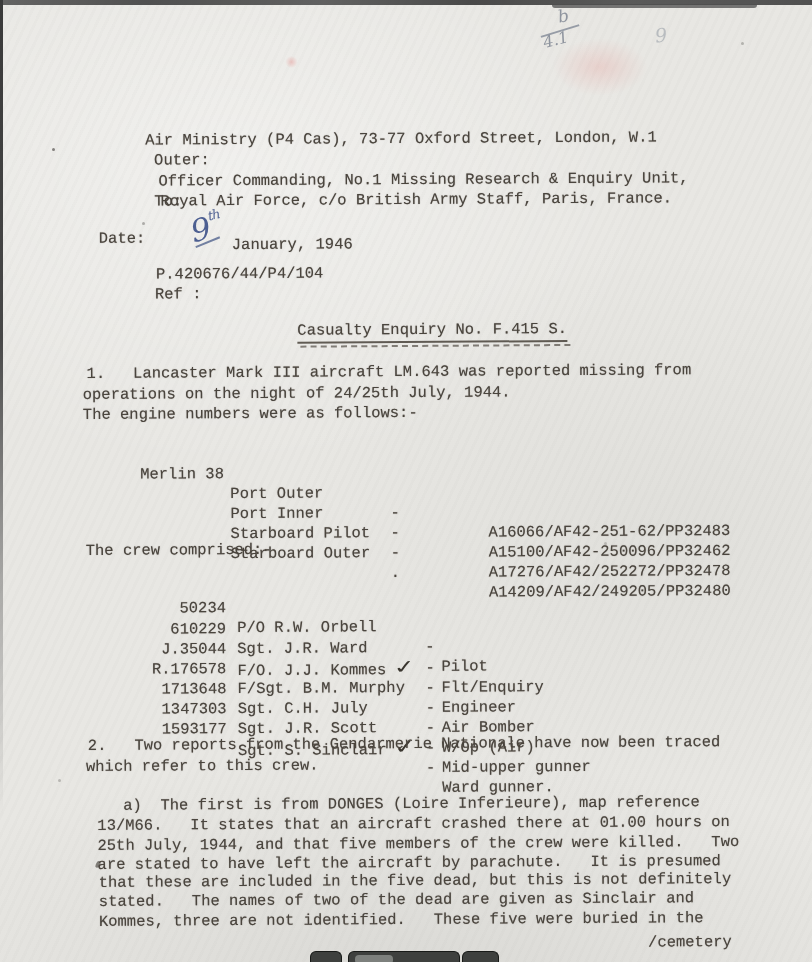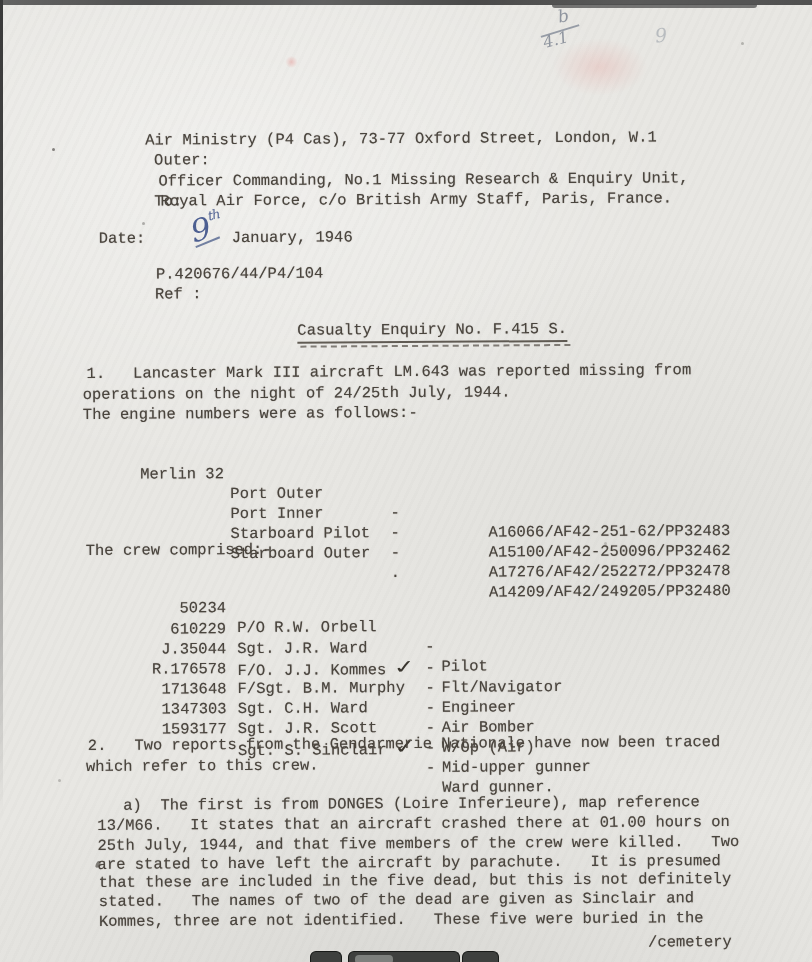--- a/index.html
+++ b/index.html
@@ -91,35 +91,35 @@
 
     <div class="tl lv" style="left:100px;top:170px;">
       <span>To:</span>
       <span class="val" style="left:60px;">Officer Commanding, No.1 Missing Research &amp; Enquiry Unit,</span>
     </div>
     <div class="tl" style="left:162px;top:190px;">Royal Air Force, c/o British Army Staff, Paris, France.</div>
 
     <div class="tl" style="left:100px;top:227px;">Date:</div>
     <div class="hand-date"><span class="digit">9</span><span class="sup">th</span></div>
     <div class="hand-stroke"></div>
-    <div class="tl" style="left:233px;top:227px;">January, 1946</div>
+    <div class="tl" style="left:233px;top:234px;">January, 1946</div>
 
     <div class="tl lv" style="left:100px;top:263px;">
       <span>Ref :</span>
       <span class="val" style="left:57px;">P.420676/44/P4/104</span>
     </div>
 
     <div class="tl title" style="left:298px;top:320px;">Casualty Enquiry No. F.415 S.</div>
 
     <div class="tl" style="left:87px;top:362px;">1.   Lancaster Mark III aircraft LM.643 was reported missing from</div>
     <div class="tl" style="left:83px;top:383px;">operations on the night of 24/25th July, 1944.</div>
     <div class="tl" style="left:83px;top:403px;">The engine numbers were as follows:-</div>
 
     <div class="tl eng-row" style="top:443px;">
-      <span class="eng-name">Merlin 32</span>
+      <span class="eng-name">Merlin 38</span>
       <span class="eng-pos">Port Outer</span>
       <span class="eng-sep">-</span>
       <span class="eng-serial">A16066/AF42-251-62/PP32483</span>
     </div>
     <div class="tl eng-row" style="top:463px;">
       <span class="eng-name"></span>
       <span class="eng-pos">Port Inner</span>
       <span class="eng-sep">-</span>
       <span class="eng-serial">A15100/AF42-250096/PP32462</span>
     </div>
@@ -141,37 +141,37 @@
     <div class="tl crew-row" style="top:577px;">
       <span class="crew-num">50234</span>
       <span class="crew-nm"><span>P/O R.W. Orbell</span><span class="check"></span></span>
       <span class="crew-sep">-</span>
       <span class="crew-role">Pilot</span>
     </div>
     <div class="tl crew-row" style="top:598px;">
       <span class="crew-num">610229</span>
       <span class="crew-nm"><span>Sgt. J.R. Ward</span><span class="check"></span></span>
       <span class="crew-sep">-</span>
-      <span class="crew-role">Flt/Navigator</span>
+      <span class="crew-role">Flt/Enquiry</span>
     </div>
     <div class="tl crew-row" style="top:618px;">
       <span class="crew-num">J.35044</span>
       <span class="crew-nm"><span>F/O. J.J. Kommes</span><span class="check">✓</span></span>
       <span class="crew-sep">-</span>
       <span class="crew-role">Engineer</span>
     </div>
     <div class="tl crew-row" style="top:638px;">
       <span class="crew-num">R.176578</span>
       <span class="crew-nm"><span>F/Sgt. B.M. Murphy</span><span class="check"></span></span>
       <span class="crew-sep">-</span>
       <span class="crew-role">Air Bomber</span>
     </div>
     <div class="tl crew-row" style="top:658px;">
       <span class="crew-num">1713648</span>
-      <span class="crew-nm"><span>Sgt. C.H. Ward</span><span class="check"></span></span>
+      <span class="crew-nm"><span>Sgt. C.H. July</span><span class="check"></span></span>
       <span class="crew-sep">-</span>
       <span class="crew-role">W/Op (Air)</span>
     </div>
     <div class="tl crew-row" style="top:678px;">
       <span class="crew-num">1347303</span>
       <span class="crew-nm"><span>Sgt. J.R. Scott</span><span class="check"></span></span>
       <span class="crew-sep">-</span>
       <span class="crew-role">Mid-upper gunner</span>
     </div>
     <div class="tl crew-row" style="top:698px;">

